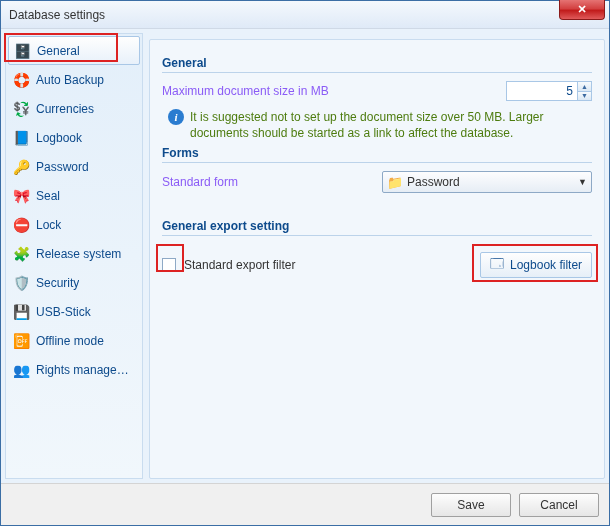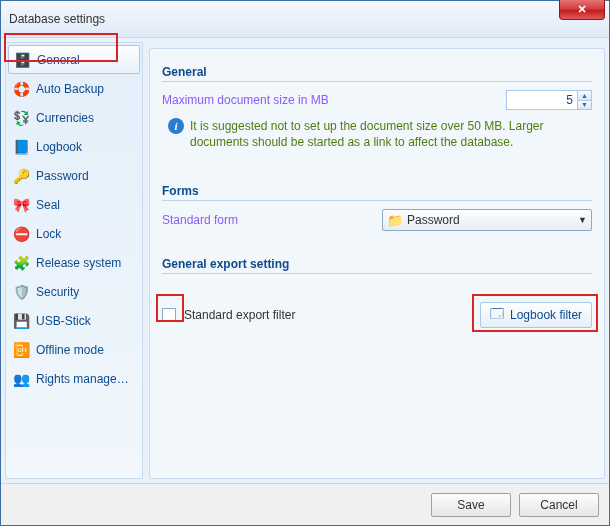--- a/index.html
+++ b/index.html
@@ -1,18 +1,18 @@
 <!DOCTYPE html>
 <html><head>
 <meta charset="utf-8">
 <style>
   * { box-sizing: border-box; }
   html, body { margin: 0; padding: 0; font-family: "Segoe UI", Tahoma, sans-serif; font-size: 12px; color: #333; }
   .window { width: 610px; height: 526px; border: 1px solid #3b6ea5; background: #fff; display: flex; flex-direction: column; position: relative; }
-  .titlebar { height: 37px; background: linear-gradient(to bottom, #f4f8fd, #dfeaf7); display: flex; align-items: center; padding-left: 8px; border-bottom: 1px solid #cfd9e6; }
+  .titlebar { height: 28px; background: linear-gradient(to bottom, #f4f8fd, #dfeaf7); display: flex; align-items: center; padding-left: 8px; border-bottom: 1px solid #cfd9e6; }
   .title-text { font-size: 12px; color: #333; }
   .window-controls { margin-left: auto; display: flex; align-items: flex-start; height: 100%; }
   .close-btn { width: 46px; height: 20px; background: linear-gradient(to bottom, #e57373 0%, #d34141 45%, #c11c1c 55%, #e05a5a 100%); border: 1px solid #8b1a1a; border-top: none; border-radius: 0 0 4px 4px; display: flex; align-items: center; justify-content: center; margin-right: 4px; margin-top: -1px; cursor: pointer; }
   .close-x { color: #fff; font-weight: bold; font-size: 11px; line-height: 1; }
   .body { flex: 1; display: flex; background: #e9f2fb; padding: 4px 4px 4px 4px; overflow: hidden; }
   .sidebar { width: 138px; background: linear-gradient(to bottom, #e3effa, #f1f7fc); border: 1px solid #c9dcef; display: flex; flex-direction: column; padding: 2px; }
   .side-item { display: flex; align-items: center; gap: 6px; height: 29px; padding: 0 6px; color: #0e4b8c; cursor: pointer; border-radius: 2px; }
   .side-item.selected { background: linear-gradient(to bottom, #fefefe, #e8f1fa); border: 1px solid #a9c7e6; }
   .side-icon { width: 16px; height: 16px; display: inline-flex; align-items: center; justify-content: center; font-size: 14px; }
   .side-label { font-size: 12px; white-space: nowrap; overflow: hidden; text-overflow: ellipsis; }
@@ -122,32 +122,32 @@
               <div>▲</div>
               <div>▼</div>
             </span>
           </span>
         </div>
         <div class="hint">
           <span class="hint-icon">i</span>
           <span class="hint-text">It is suggested not to set up the document size over 50 MB. Larger documents should be started as a link to affect the database.</span>
         </div>
 
-        <div class="section-title" style="margin-top:34px">Forms</div>
+        <div class="section-title" style="margin-top:5px">Forms</div>
         <div class="row">
           <span class="field-label">Standard form</span>
           <div class="dropdown">
             <span class="dd-icon">📁</span>
             <span class="dd-text">Password</span>
             <span class="dd-arrow">▼</span>
           </div>
         </div>
 
         <div class="section-title" style="margin-top:26px">General export setting</div>
-        <div class="row" style="position:relative; margin-top:28px;">
+        <div class="row" style="position:relative; margin-top:16px;">
           <span class="checkbox"></span>
           <span class="field-label" style="color:#333">Standard export filter</span>
           <div class="export-btn">
             <span style="font-size:13px;">🗔</span>
             <span>Logbook filter</span>
           </div>
 
           <div class="redbox" style="left:-6px; top:-8px; width:28px; height:28px;"></div>
           <div class="redbox" style="right:-6px; top:-8px; width:126px; height:38px;"></div>
         </div>

